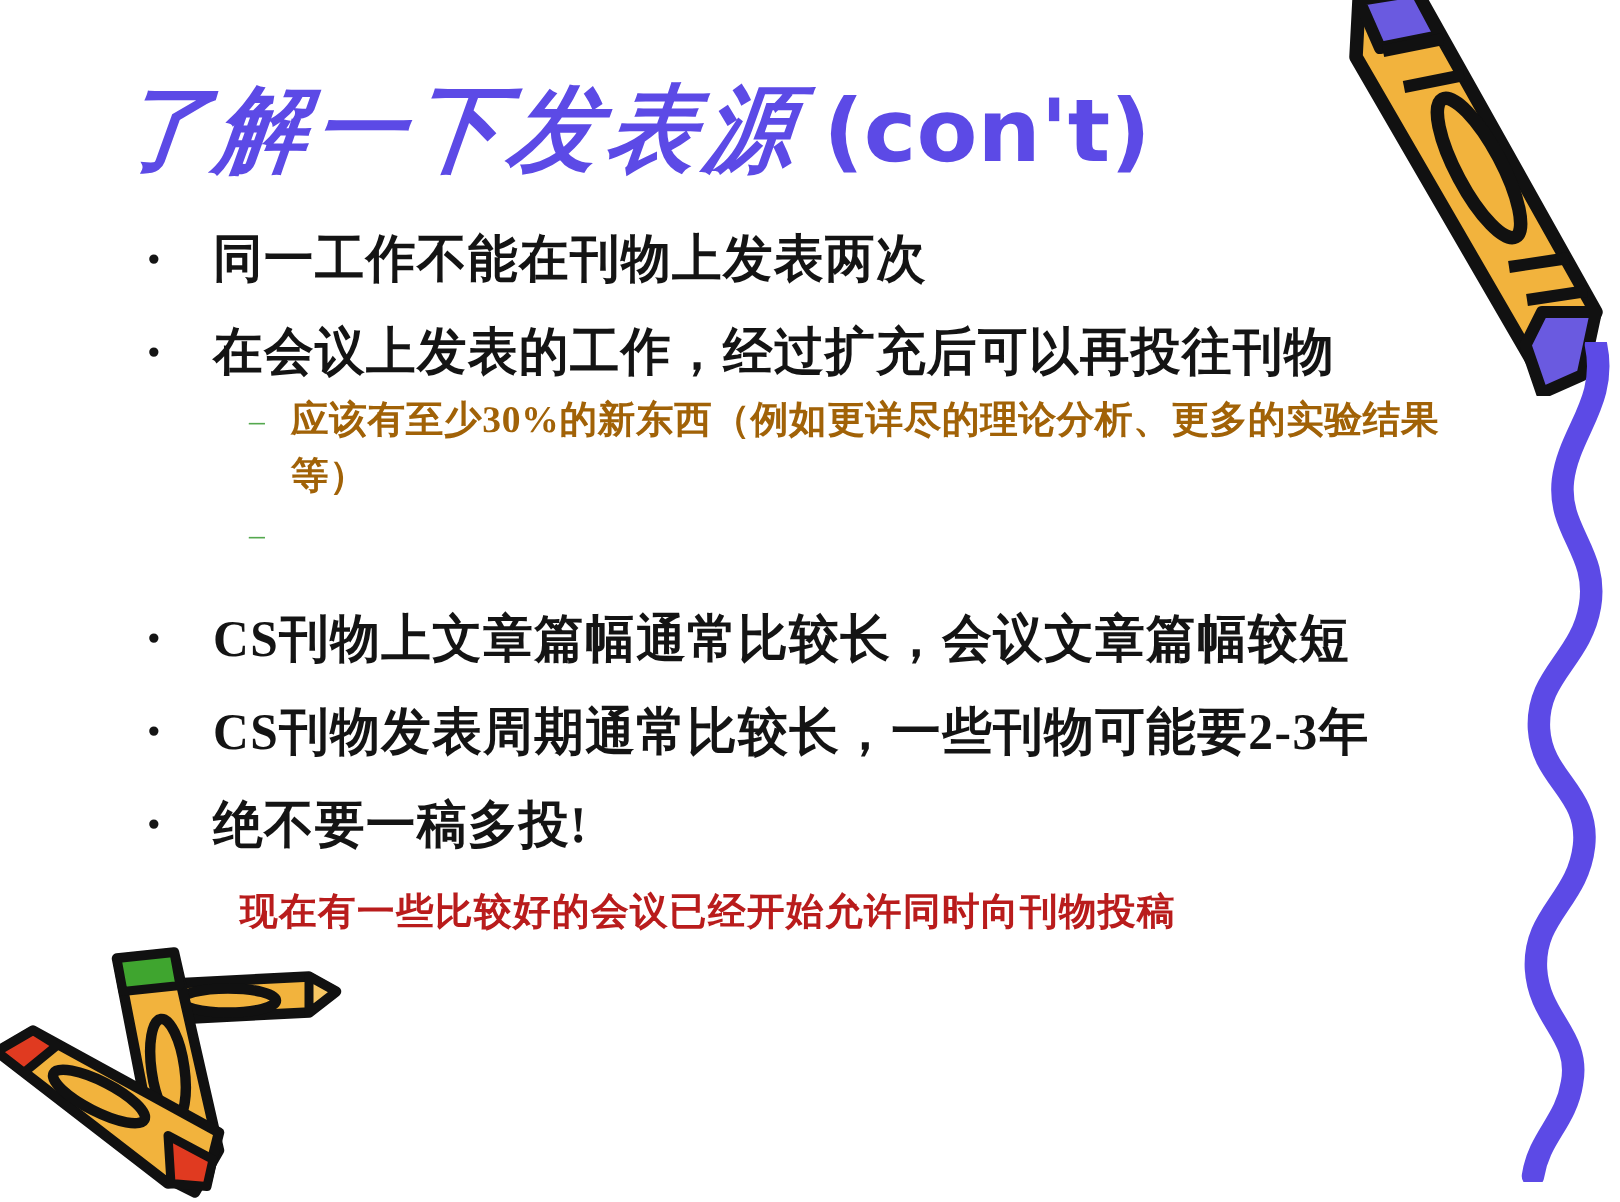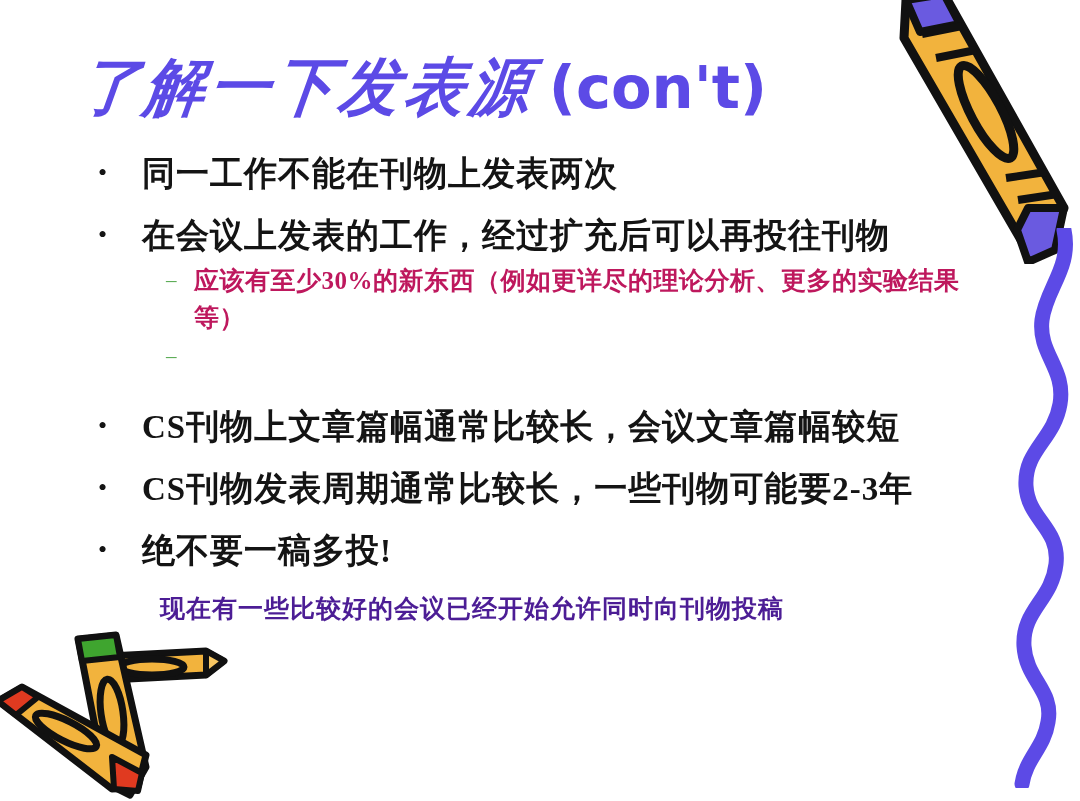--- a/index.html
+++ b/index.html
@@ -120,35 +120,35 @@
   .lvl2 .marker {
     width: 28px;
     flex: 0 0 28px;
     font-size: 21px;
     line-height: 37px;
     color: #54a84e;
   }
   .lvl2 .btext {
     font-size: 25px;
     line-height: 37px;
-    color: #be185d;
+    color: #a16207;
     font-weight: 700;
     font-family: "Liberation Serif", "DejaVu Serif", serif;
     letter-spacing: 0.5px;
     max-width: 790px;
   }
 
   .spacer-sm { height: 12px; }
   .spacer-md { height: 26px; }
 
   .note-line {
     padding-left: 160px;
     font-size: 25px;
     line-height: 40px;
-    color: #4c1d95;
+    color: #b91c1c;
     font-weight: 700;
     font-family: "Liberation Serif", "DejaVu Serif", serif;
     letter-spacing: 1px;
     white-space: nowrap;
   }
 </style>
 </head>
 <body>
 
 <div id="slide">

